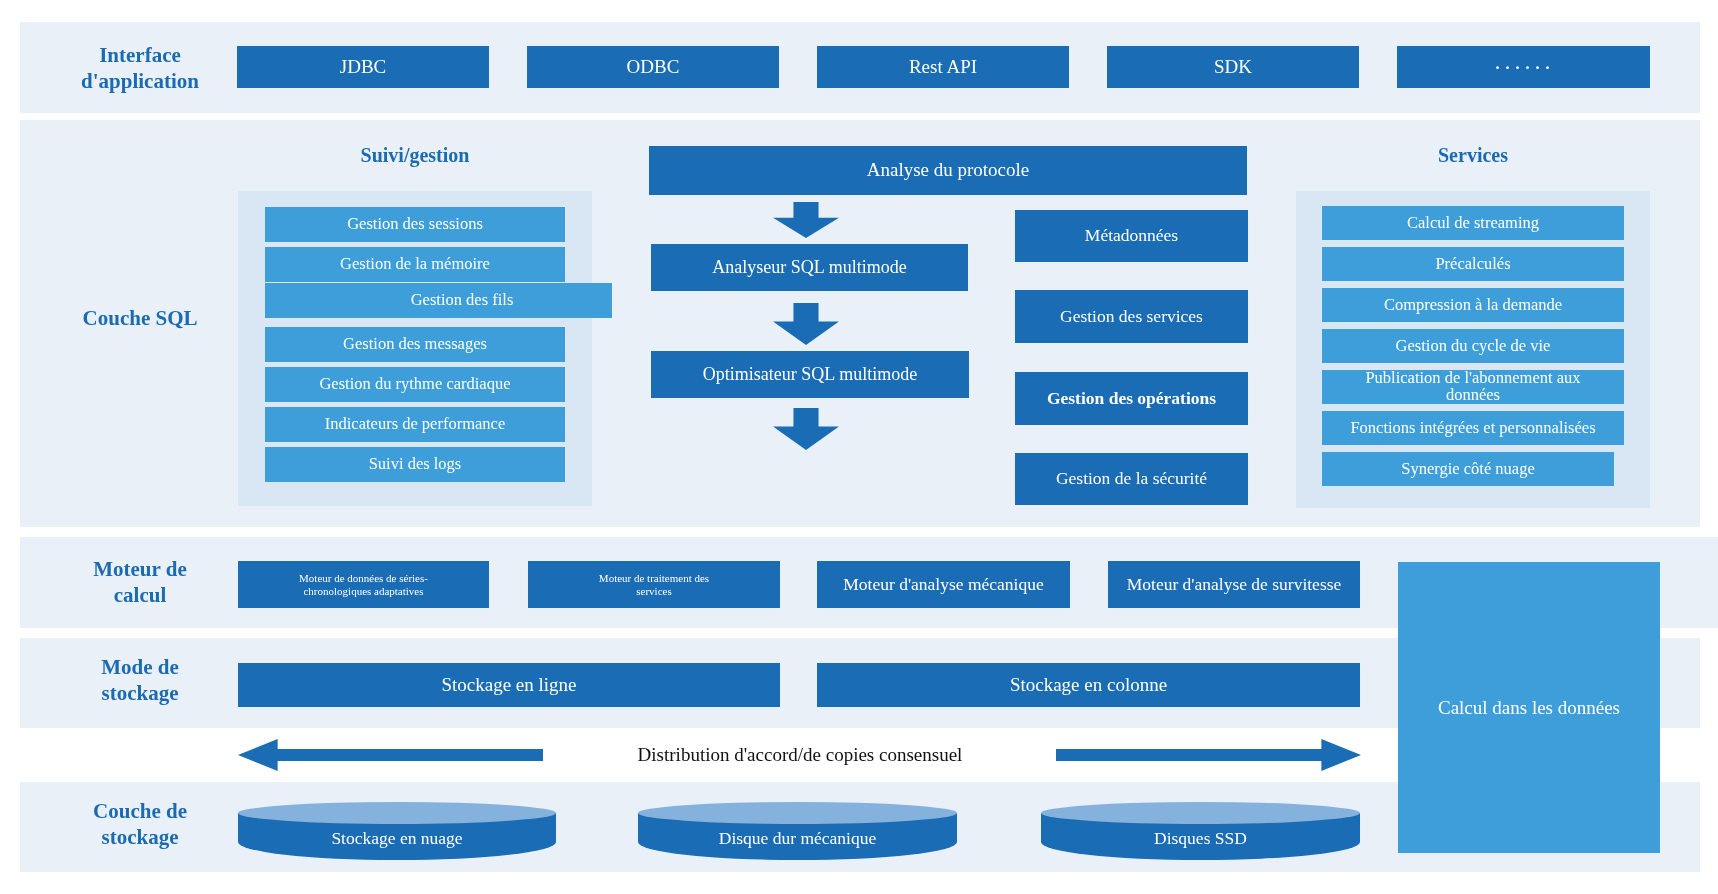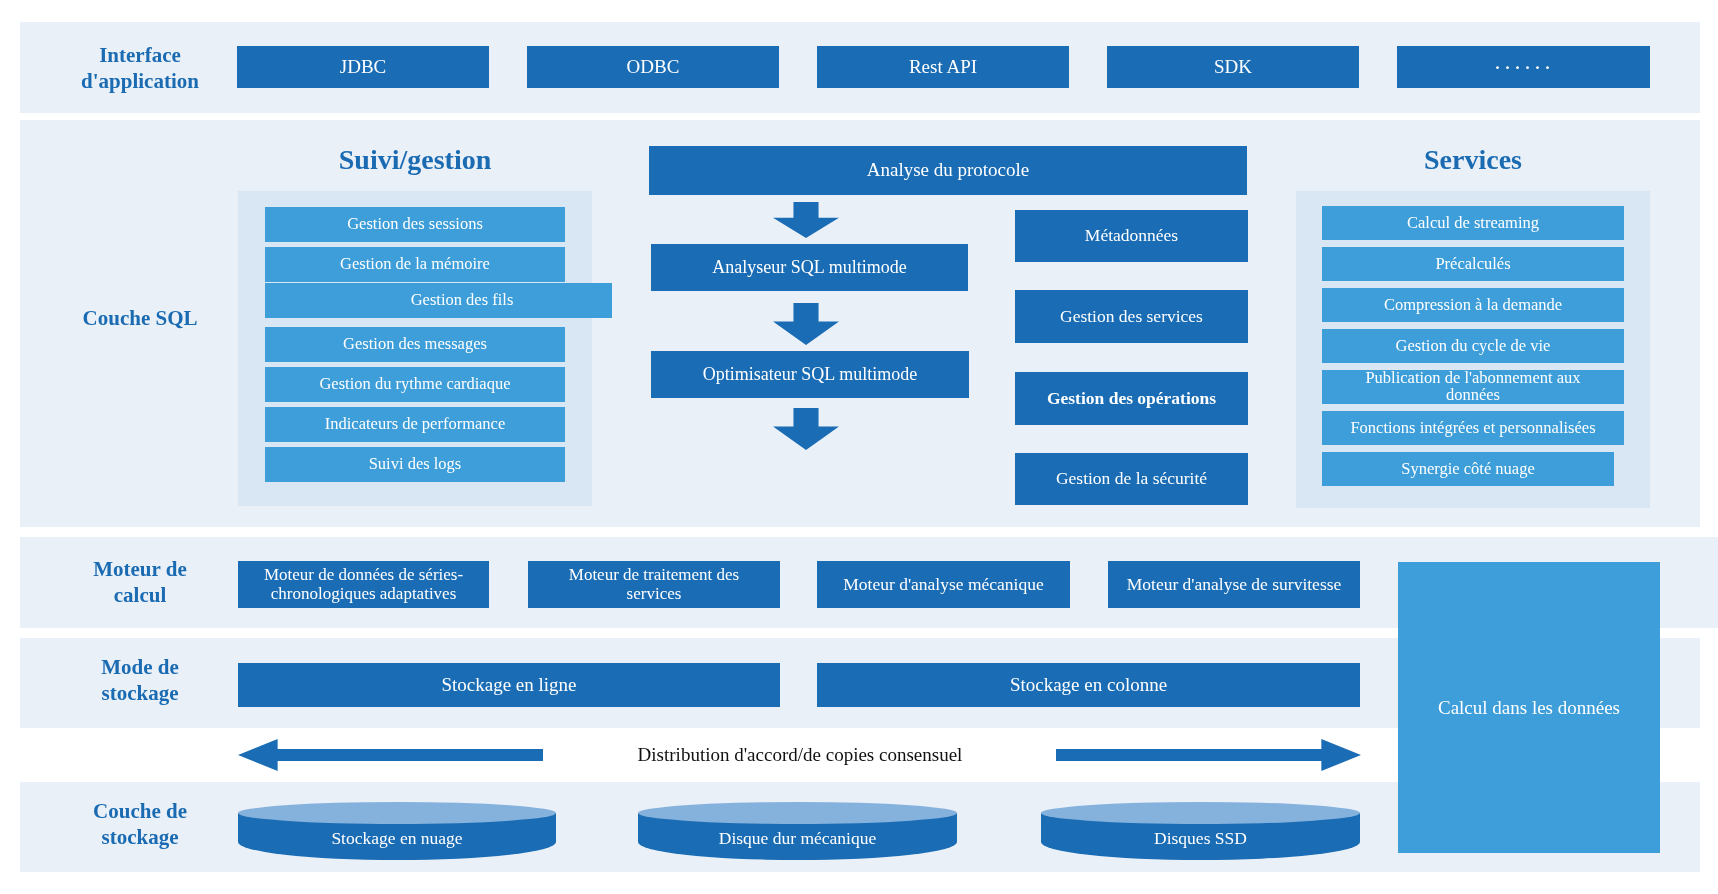--- a/index.html
+++ b/index.html
@@ -8,21 +8,21 @@
     font-family:"Liberation Serif","DejaVu Serif",serif;overflow:hidden;
   }
   .band{position:absolute;left:20px;width:1680px;background:#e9f0f8;}
   .side-label{
     position:absolute;left:20px;width:200px;text-align:center;
     color:#1b6bb2;font-weight:bold;font-size:21px;line-height:1.25;
     white-space:pre-line;
   }
   .heading{
     position:absolute;text-align:center;color:#1b6bb2;font-weight:bold;
-    font-size:28px;
+    font-size:20px;
   }
   .dark-box{
     position:absolute;background:#1a6cb4;color:#ffffff;
     display:flex;align-items:center;justify-content:center;text-align:center;
     font-size:18px;line-height:1.1;white-space:pre-line;
   }
   .panel{position:absolute;background:#d9e7f5;}
   .p-item{
     position:absolute;background:#3d9ed9;color:#ffffff;
     display:flex;align-items:center;justify-content:center;text-align:center;
@@ -52,21 +52,21 @@
     display:flex;align-items:center;justify-content:center;font-size:17.5px;
   }
   .light-big{
     position:absolute;background:#3d9ed9;color:#ffffff;
     display:flex;align-items:center;justify-content:center;text-align:center;
     font-size:19px;
   }
   .dots{font-size:24px;letter-spacing:2px;}
   .fs19{font-size:19px;}
   .fs17{font-size:17.5px;}
-  .fs15{font-size:17px;}
+  .fs15{font-size:11px;}
 </style>
 </head>
 <body>
 
 <div class="canvas">
 
   <div class="band" style="top:22px;height:91px;">
     <div class="side-label" style="top:20px;">Interface
 d'application</div>
     <div class="dark-box fs19" style="left:217px;top:24px;width:252px;height:42px;">JDBC</div>

